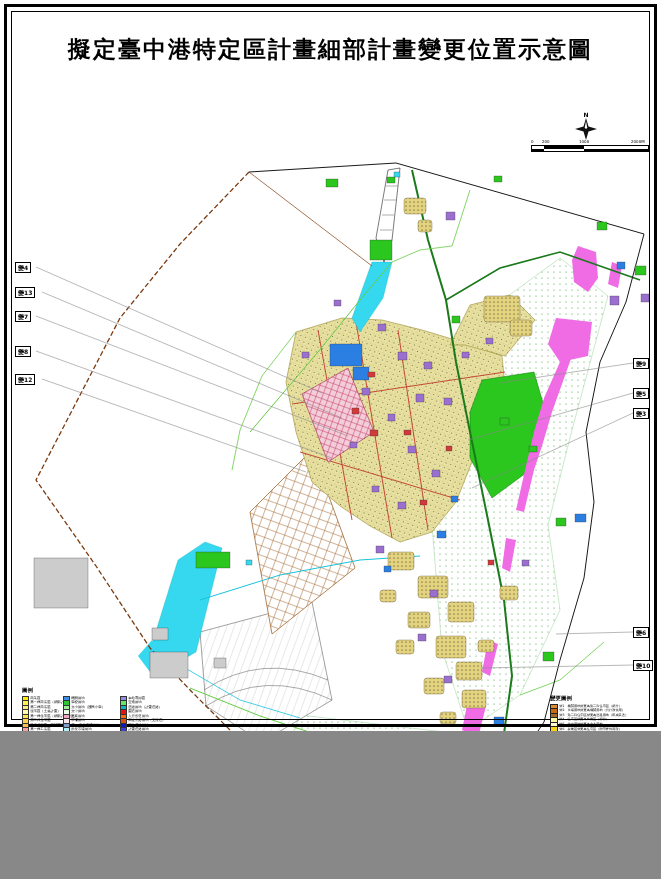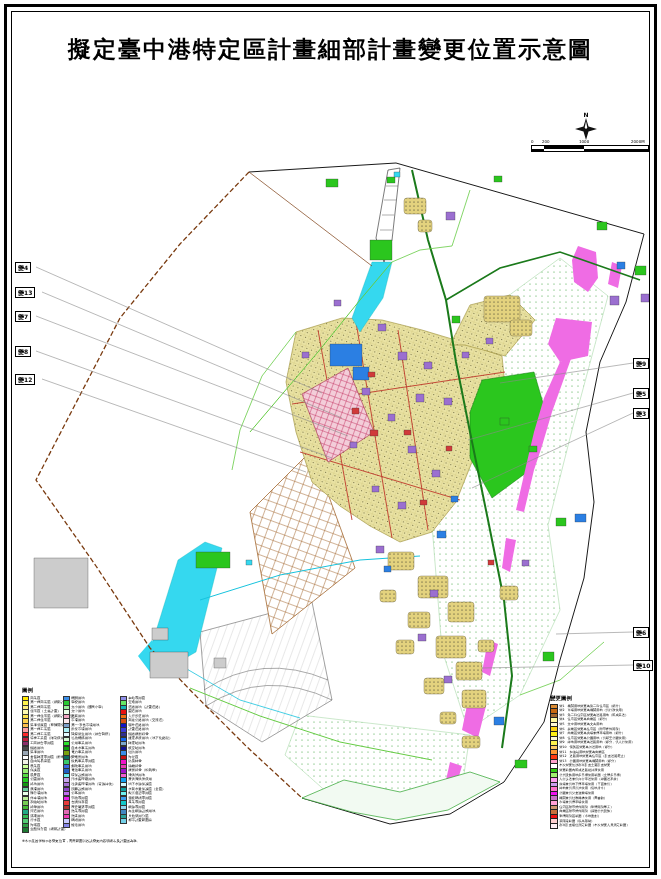--- a/index.html
+++ b/index.html
@@ -1,16 +1,16 @@
 <!DOCTYPE html>
 <html><head>
 <meta charset="utf-8">
 <style>
   html,body{margin:0;padding:0;background:#888;}
-  .sheet{position:relative;width:661px;height:879px;background:#fff;overflow:hidden;
+  .sheet{position:relative;width:661px;height:731px;background:#fff;overflow:hidden;
          font-family:"DejaVu Sans","Liberation Sans",sans-serif;color:#000;}
   .frame-outer{position:absolute;left:4px;top:4px;right:4px;bottom:4px;border:3px solid #000;pointer-events:none;}
   .frame-inner{position:absolute;left:11px;top:11px;right:11px;bottom:11px;border:1px solid #000;pointer-events:none;}
   .map-title{position:absolute;left:0;top:34px;width:100%;text-align:center;margin:0;
              font-size:23px;font-weight:bold;letter-spacing:2px;}
   
   .compass{position:absolute;left:574px;top:112px;width:24px;text-align:center;}
   .compass .n{font-size:6px;font-weight:bold;display:block;line-height:6px;}
   .scalebar{position:absolute;left:531px;top:139px;width:118px;height:16px;font-size:4px;}
   .scalebar .ticks span{position:absolute;top:0;}

